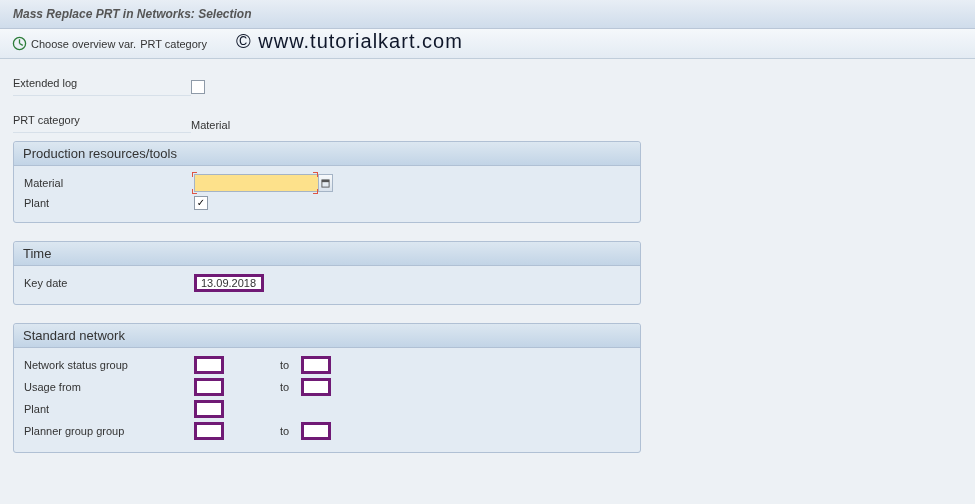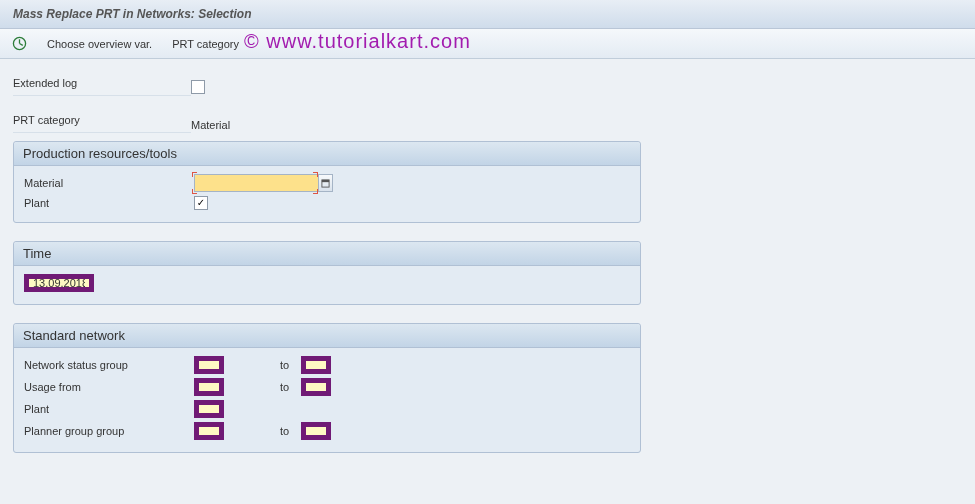--- a/index.html
+++ b/index.html
@@ -26,21 +26,21 @@
       font-style: italic;
       color: #555;
       letter-spacing: 0;
     }
     .toolbar {
       background: linear-gradient(#f5f8fb, #e3ebf3);
       border-bottom: 1px solid #c0cdda;
       padding: 7px 12px;
       display: flex;
       align-items: center;
-      gap: 20px;
+      gap: 4px;
     }
     .toolbar .tb-item {
       cursor: pointer;
       color: #333;
     }
     .exec-icon svg {
       width: 15px;
       height: 15px;
       display: block;
     }
@@ -103,22 +103,22 @@
     }
     .group-body .row {
       margin-bottom: 4px;
     }
     .group-body .label {
       width: 170px;
       border-bottom: none;
       padding-bottom: 0;
     }
     input.text-field {
-      border: 5px solid #701a75;
-      background: #fef9c3;
+      border: 3px solid #701a75;
+      background: #ffffff;
       height: 18px;
       padding: 1px 4px;
       font-family: inherit;
       font-size: 11px;
       color: #333;
     }
     .mat-field-wrap {
       position: relative;
       display: flex;
       align-items: center;
@@ -154,23 +154,23 @@
     input.small-field { width: 30px; }
     input.mid-field { width: 70px; }
     .to-label {
       margin: 0 12px 0 12px;
       color: #333;
       padding-left: 44px;
     }
     .watermark {
       position: absolute;
       top: 30px;
-      left: 244px;
+      left: 236px;
       font-size: 20px;
-      color: #a21caf;
+      color: #0f172a;
       letter-spacing: 1px;
       pointer-events: none;
       z-index: 5;
     }
     .top-rows {
       margin-bottom: 4px;
     }
   </style>
 </head>
 <body>
@@ -228,20 +228,21 @@
         <div class="label no-border">Plant</div>
         <div class="checkbox-box checked"></div>
       </div>
     </div>
   </div>
 
   <div class="group">
     <div class="group-header">Time</div>
     <div class="group-body">
       <div class="row">
+        <div class="label no-border">Key date</div>
         <input class="text-field mid-field" value="13.09.2018" style="">
       </div>
     </div>
   </div>
 
   <div class="group">
     <div class="group-header">Standard network</div>
     <div class="group-body">
       <div class="row">
         <div class="label no-border">Network status group</div>

